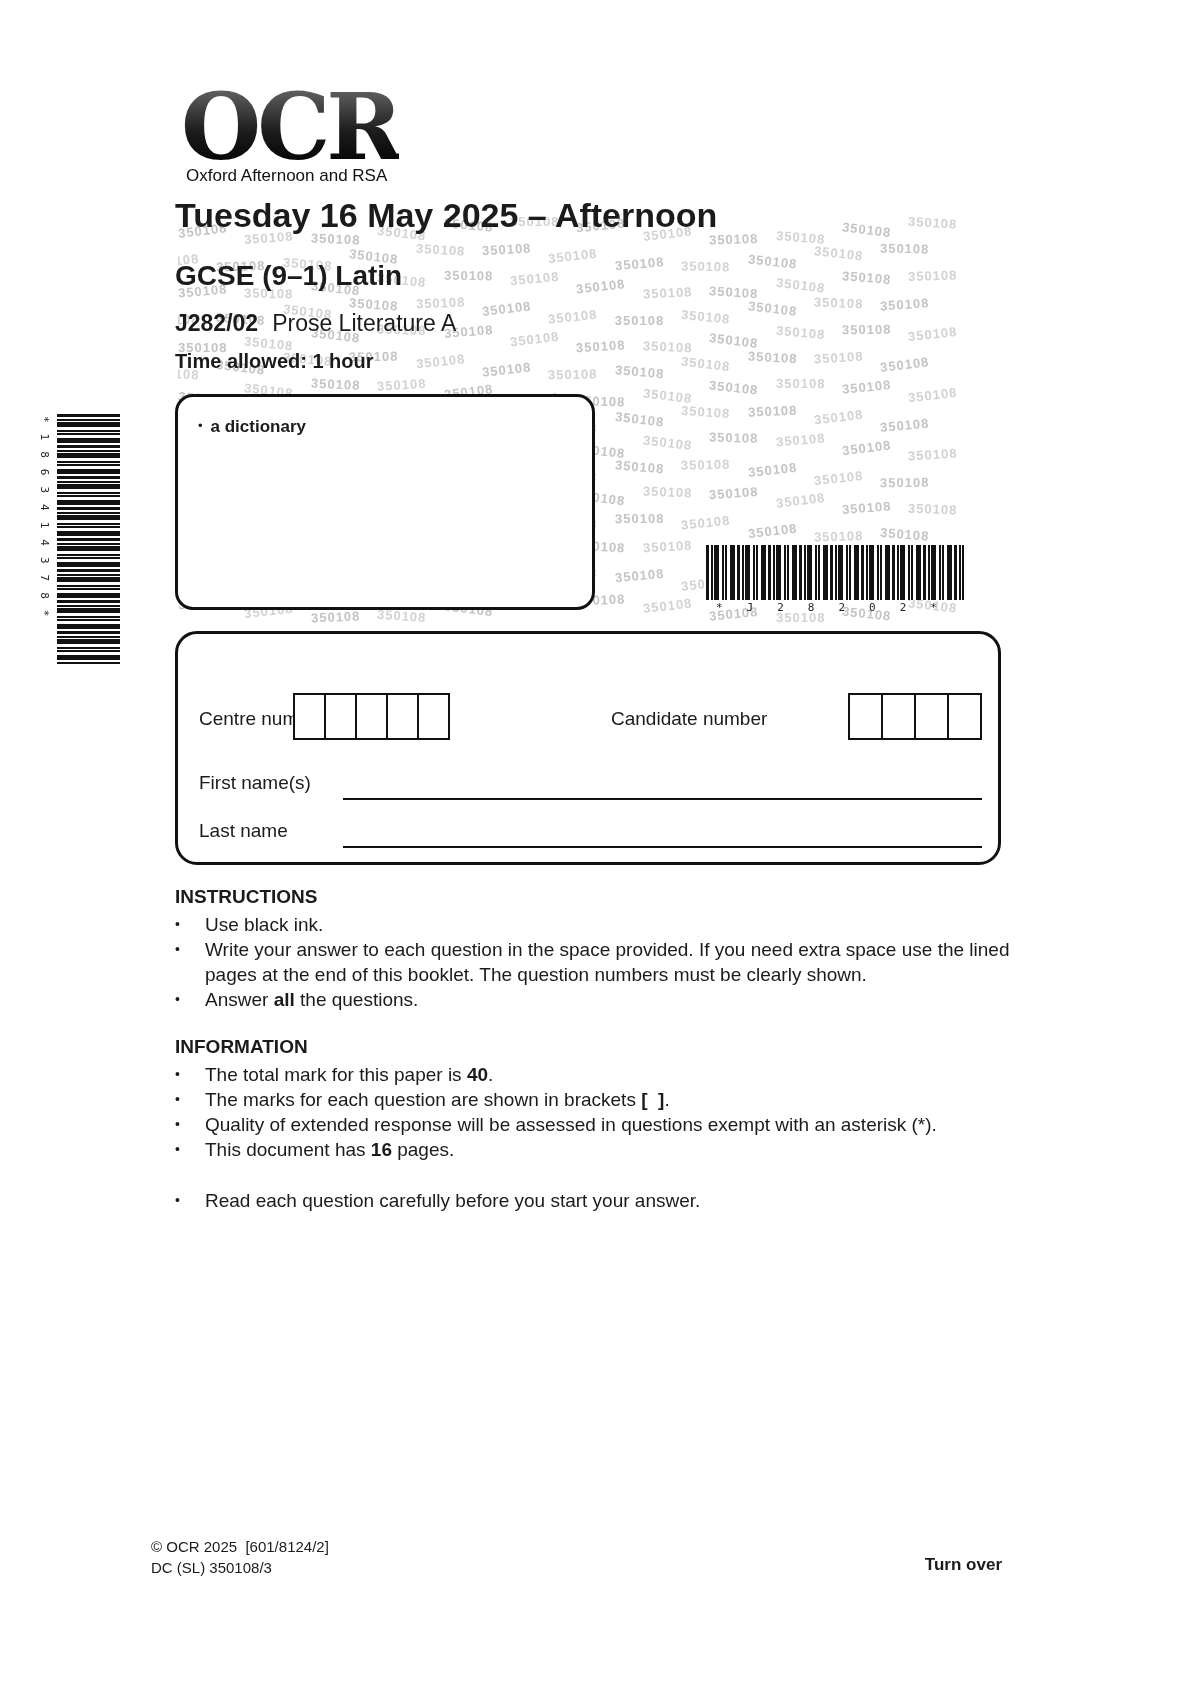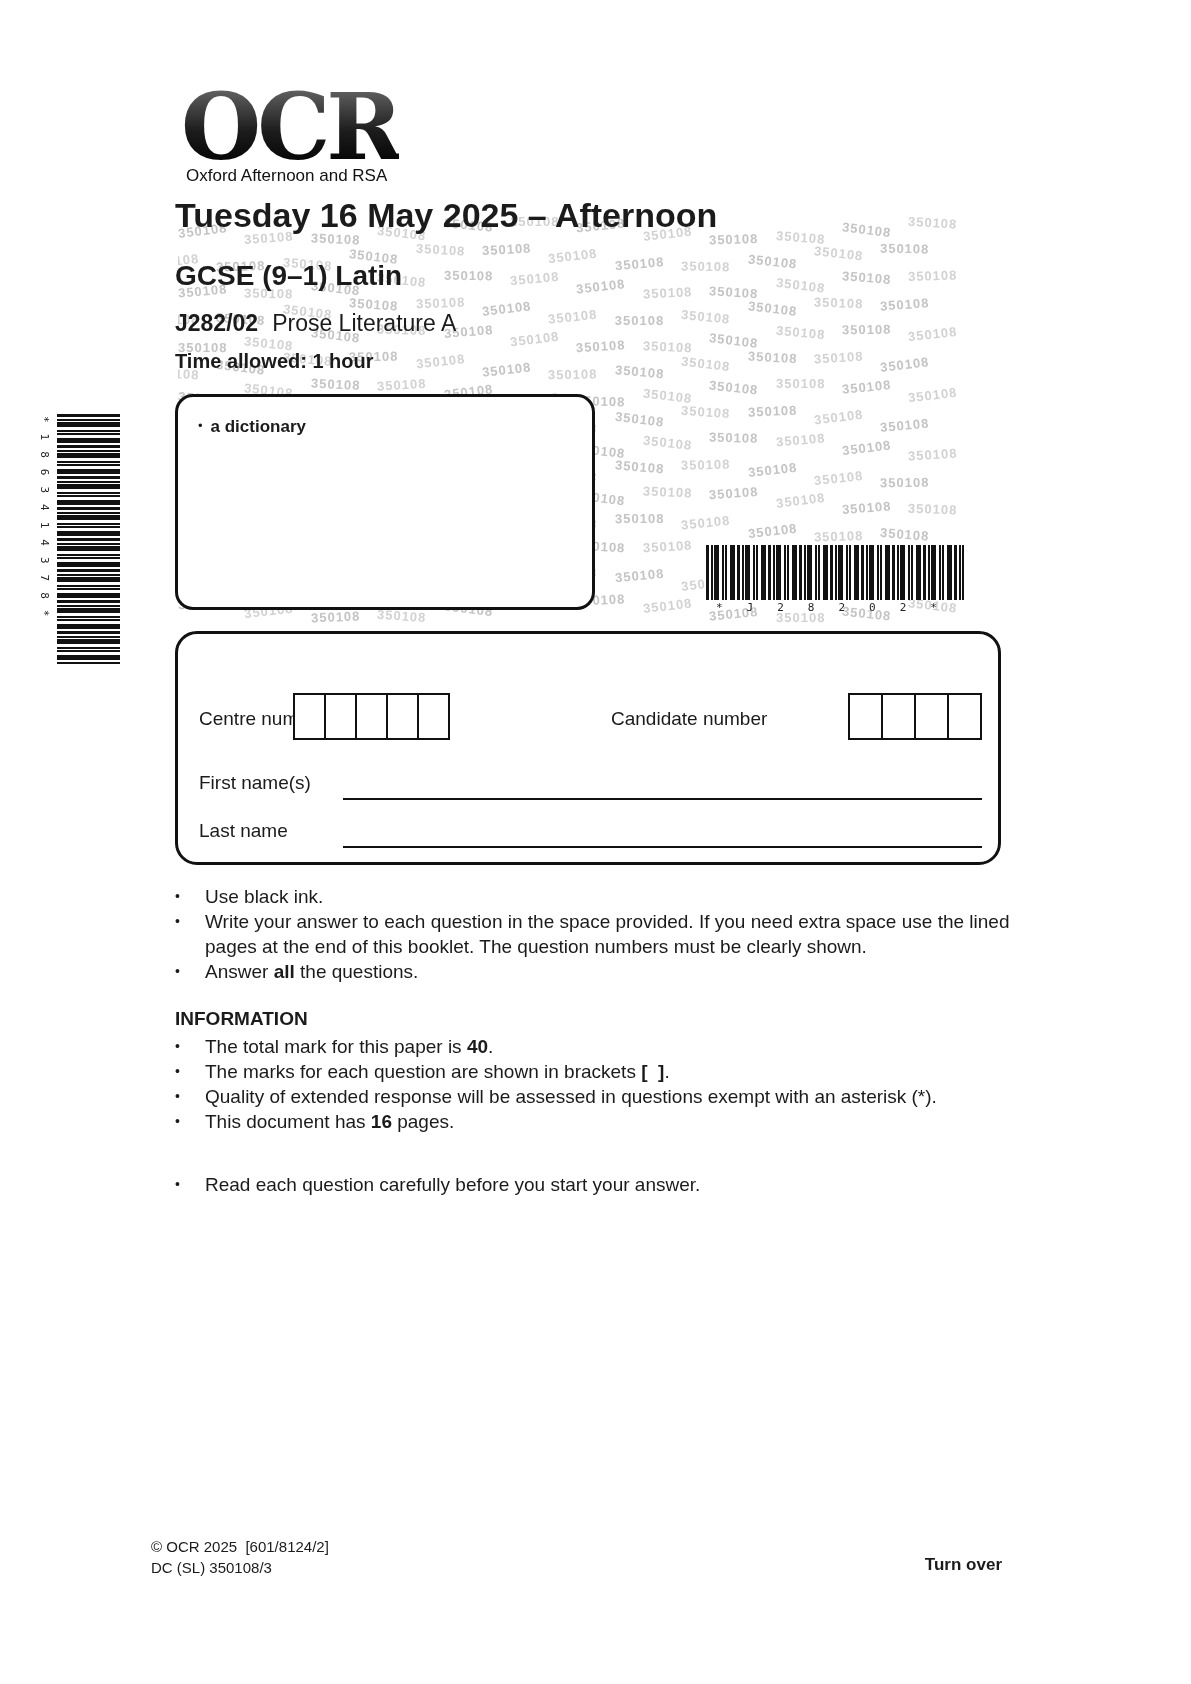--- a/index.html
+++ b/index.html
@@ -54,21 +54,21 @@
   .cand-label{position:absolute;font-size:19px;}
   .cells{position:absolute;display:flex;}
   .cell{width:33px;height:47px;border:2px solid #111;background:#fff;box-sizing:border-box;margin-left:-2px;}
   .cells .cell:first-child{margin-left:0;}
   .cells.cand .cell{width:35px;}
   .name-line{position:absolute;left:165px;right:16px;border-bottom:2px solid #111;}
   
   .sections{position:absolute;left:175px;top:884px;width:840px;z-index:1;font-size:19px;line-height:25px;}
   .sec-heading{font-weight:bold;font-size:19px;margin:0 0 3px 0;}
   .sec{margin-bottom:22px;}
-  .sec.gap{margin-bottom:38px;}
+  .sec.gap{margin-bottom:26px;}
   .bullet-item{display:flex;margin:0;}
   .bullet-item .marker{width:30px;flex:0 0 30px;font-size:14px;line-height:25px;}
   .bullet-item .txt{flex:1;}
   .bullet-item b{font-weight:bold;}
   
   .footer-left{position:absolute;left:151px;top:1536px;font-size:15px;line-height:21px;z-index:1;}
   .footer-center{position:absolute;left:0;right:0;top:1536px;text-align:center;font-size:15px;z-index:1;}
   .footer-right{position:absolute;right:189px;top:1555px;font-size:17px;font-weight:bold;z-index:1;}
 </style>
 </head>
@@ -142,20 +142,21 @@
     <div class="cand-label" style="left:21px;top:138px;">First name(s)</div>
     <div class="name-line" style="top:164px;"></div>
 
     <div class="cand-label" style="left:21px;top:186px;">Last name</div>
     <div class="name-line" style="top:212px;"></div>
   </div>
 
   <div class="sections">
 
     <div class="sec">
+      <div class="sec-heading">INSTRUCTIONS</div>
       <div class="bullet-item">
         <span class="marker">•</span>
         <span class="txt"><span>Use black ink.</span><b></b><span></span></span>
       </div>
       <div class="bullet-item">
         <span class="marker">•</span>
         <span class="txt"><span>Write your answer to each question in the space provided. If you need extra space use the lined pages at the end of this booklet. The question numbers must be clearly shown.</span><b></b><span></span></span>
       </div>
       <div class="bullet-item">
         <span class="marker">•</span>

